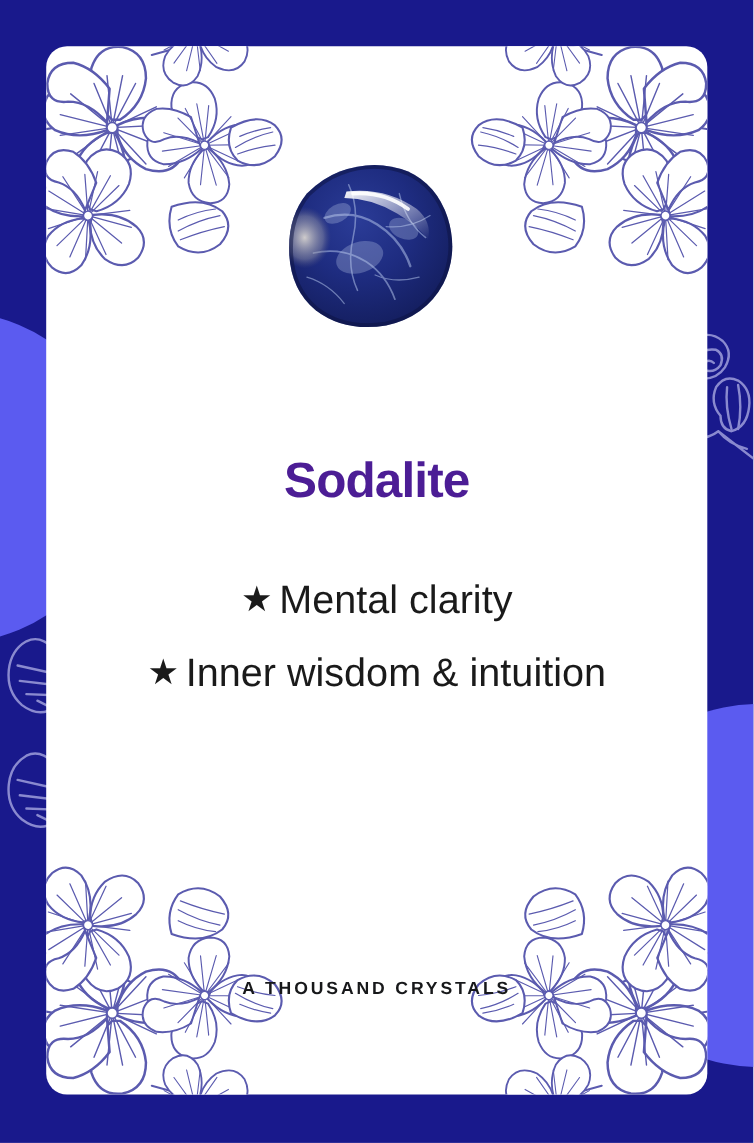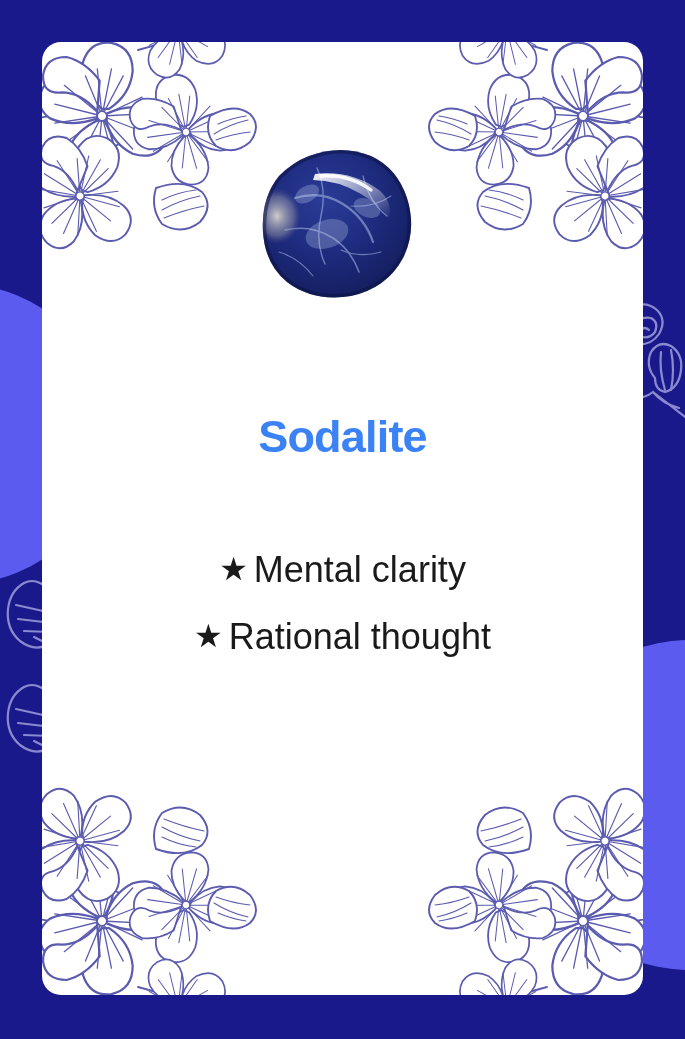--- a/index.html
+++ b/index.html
@@ -60,26 +60,26 @@
   #stone { width:176px; height:158px; display:block; }
 
   
   #title {
     position:absolute;
     left:0; right:0; top:369px;
     text-align:center;
     font-size:45px;
     font-weight:700;
     letter-spacing:-0.8px;
-    color:#3b82f6;
+    color:#4c1d95;
   }
 
   #benefits {
     position:absolute;
-    left:0; right:0; top:494px;
+    left:0; right:0; top:469px;
     list-style:none;
   }
   #benefits li {
     text-align:center;
     font-size:36px;
     font-weight:400;
     color:#1A1A1A;
     line-height:66px;
     white-space:nowrap;
   }
@@ -304,19 +304,20 @@
       </svg>
     </div>
 
     <h1 id="title">Sodalite</h1>
 
     <ul id="benefits">
       <li>
         <span class="star">★</span><span>Mental clarity</span>
       </li>
       <li>
-        <span class="star">★</span><span>Rational thought</span>
+        <span class="star">★</span><span>Inner wisdom &amp; intuition</span>
       </li>
     </ul>
 
+    <div id="brand">A THOUSAND CRYSTALS</div>
 
   </div>
 </div>
 
 </body></html>

